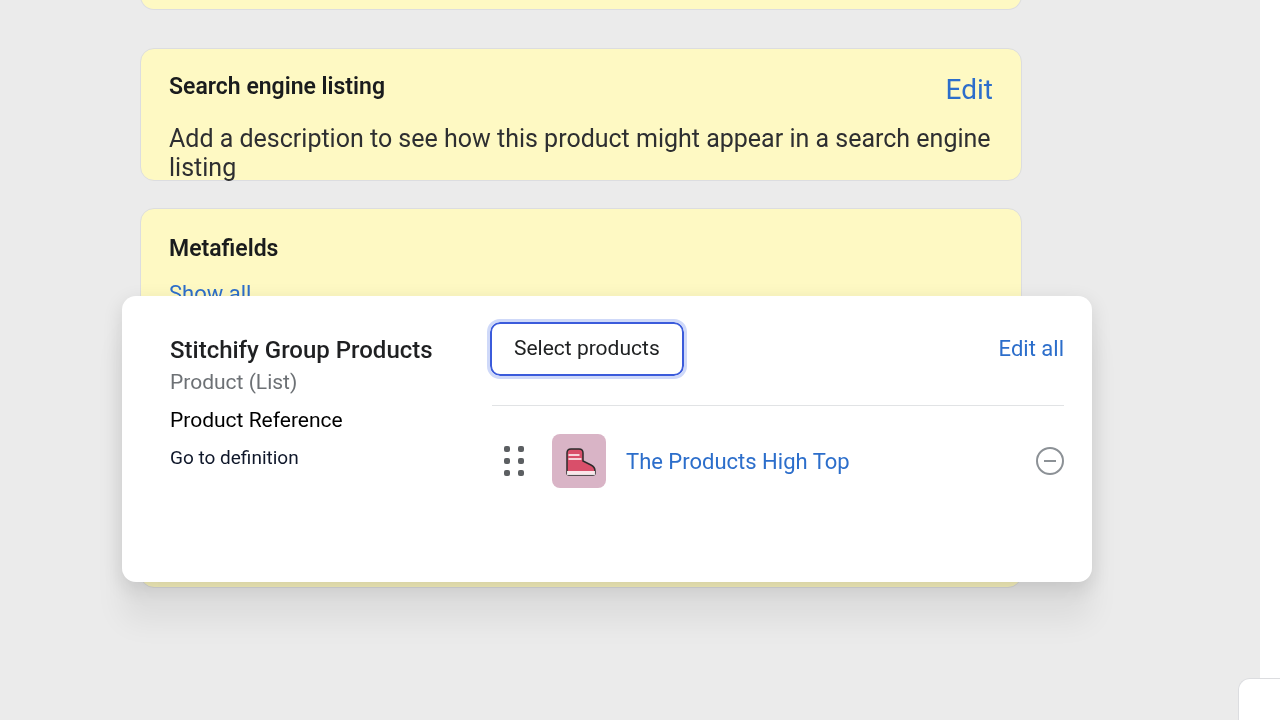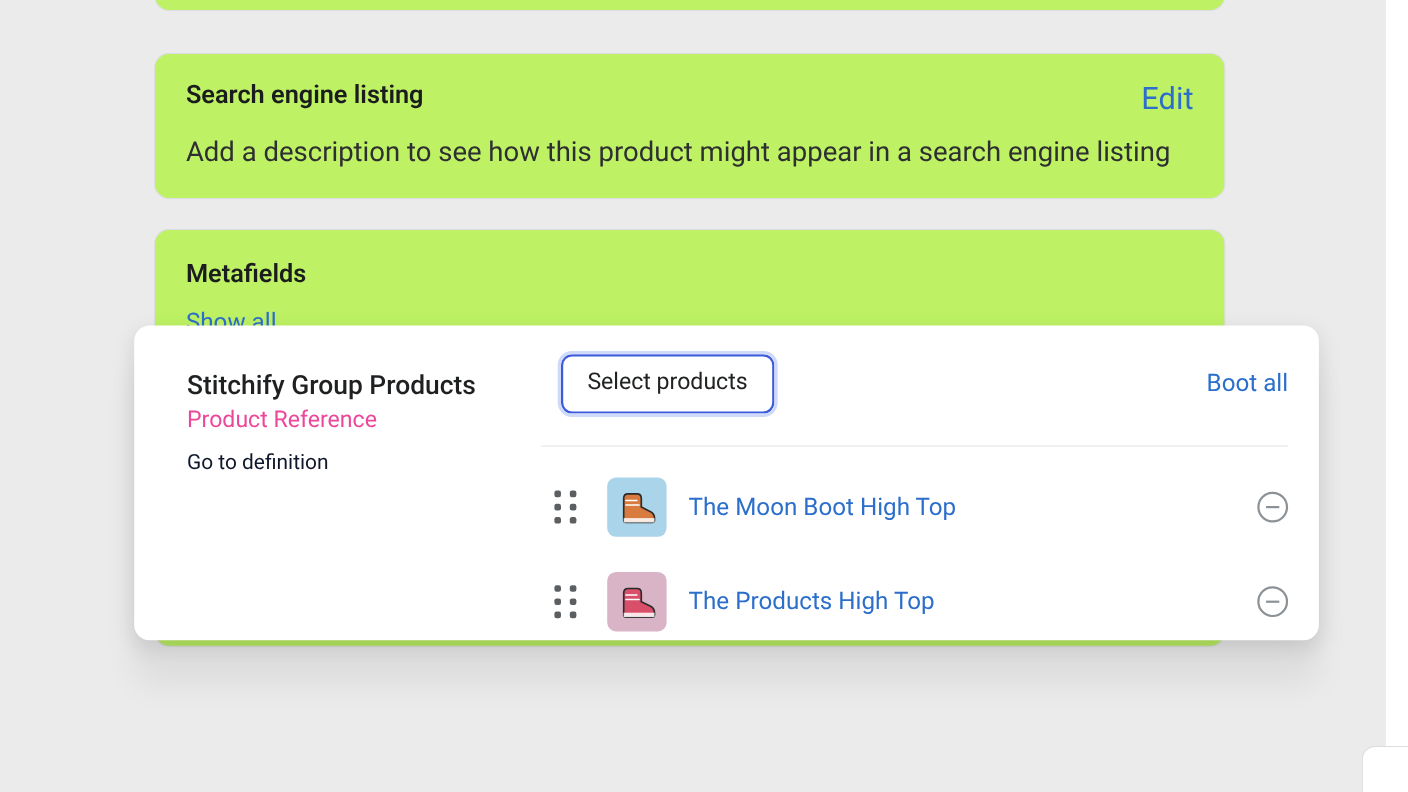--- a/index.html
+++ b/index.html
@@ -20,25 +20,25 @@
   .scroll-edge {
     position: absolute;
     right: 0;
     top: 0;
     bottom: 0;
     width: 20px;
     background: #fff;
   }
   .card {
     position: absolute;
-    background: #bef264;
+    background: #fef9c3;
     border: 1px solid #dcdde0;
     border-radius: 14px;
     left: 140px;
-    width: 974px;
+    width: 882px;
   }
   .card-top {
     top: -35px;
     height: 45px;
     border-top-left-radius: 0;
     border-top-right-radius: 0;
     border-top: none;
   }
   .card-sel {
     top: 48px;
@@ -85,55 +85,54 @@
     font-size: 22px;
     color: #2c6ecb;
     cursor: pointer;
     margin-top: 19px;
   }
 
   .popover {
     position: absolute;
     top: 296px;
     left: 122px;
-    width: 1077px;
+    width: 970px;
     height: 286px;
     background: #fff;
     border-radius: 14px;
     box-shadow: 0 6px 20px rgba(0,0,0,0.12), 0 40px 30px rgba(0,0,0,0.06);
     padding: 26px 28px 24px 48px;
   }
   .pop-row {
     display: flex;
     align-items: flex-start;
   }
   .pop-left {
     width: 322px;
     flex: 0 0 322px;
   }
   .pop-right {
     flex: 1;
     position: relative;
-    margin-left: 20px;
   }
   .field-title {
     font-size: 24px;
     font-weight: 500;
     color: #1f2022;
     margin-bottom: 6px;
     margin-top: 14px;
   }
   .field-sub {
     font-size: 21px;
     color: #6d7175;
     margin-bottom: 14px;
   }
   .field-sub2 {
     font-size: 21px;
-    color: #ec4899;
+    color: #000000;
     margin-bottom: 14px;
   }
   .def-link {
     font-size: 19px;
     color: #0f172a;
     cursor: pointer;
   }
   .select-btn {
     display: inline-block;
     border: 2px solid #3b5bdb;
@@ -258,53 +257,33 @@
     <div class="meta-header">
       <div class="meta-title">Metafields</div>
       <div class="showall">Show all</div>
     </div>
   </div>
 
   <div class="popover">
     <div class="pop-row">
       <div class="pop-left">
         <div class="field-title">Stitchify Group Products</div>
+        <div class="field-sub">Product (List)</div>
         <div class="field-sub2">Product Reference</div>
         <div class="def-link">Go to definition</div>
       </div>
       <div class="pop-right">
         <div class="select-btn">Select products</div>
-        <div class="clear-link">Boot all</div>
+        <div class="clear-link">Edit all</div>
       </div>
     </div>
 
     <div class="divider"></div>
 
     <div class="product-list">
-        <div class="product-row">
-          <div class="drag-handle">
-            <span></span>
-            <span></span>
-            <span></span>
-            <span></span>
-            <span></span>
-            <span></span>
-          </div>
-          <div class="thumb thumb-blue">
-            <svg class="boot-svg" viewBox="0 0 40 40">
-              <path d="M8 30 L8 12 Q8 8 12 8 L20 8 Q24 8 24 12 L24 20 L32 24 Q36 26 36 30 L36 32 Q36 34 34 34 L10 34 Q8 34 8 32 Z" fill="#d97b3e" stroke="#2b2b2b" stroke-width="1.5"></path>
-              <path d="M10 14 L20 14 M10 18 L22 18" stroke="#ffffff" stroke-width="1.4" stroke-linecap="round"></path>
-              <rect x="8" y="30" width="28" height="4" fill="#ffffff" opacity="0.85"></rect>
-            </svg>
-          </div>
-          <div class="prod-name">The Moon Boot High Top</div>
-          <div class="remove-btn">
-            <div class="bar"></div>
-          </div>
-        </div>
         <div class="product-row">
           <div class="drag-handle">
             <span></span>
             <span></span>
             <span></span>
             <span></span>
             <span></span>
             <span></span>
           </div>
           <div class="thumb thumb-pink">

